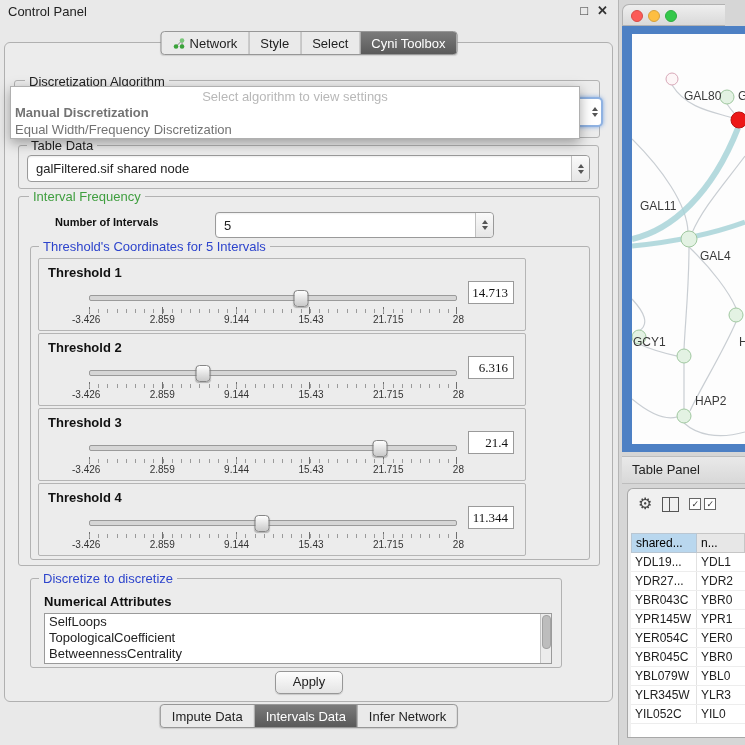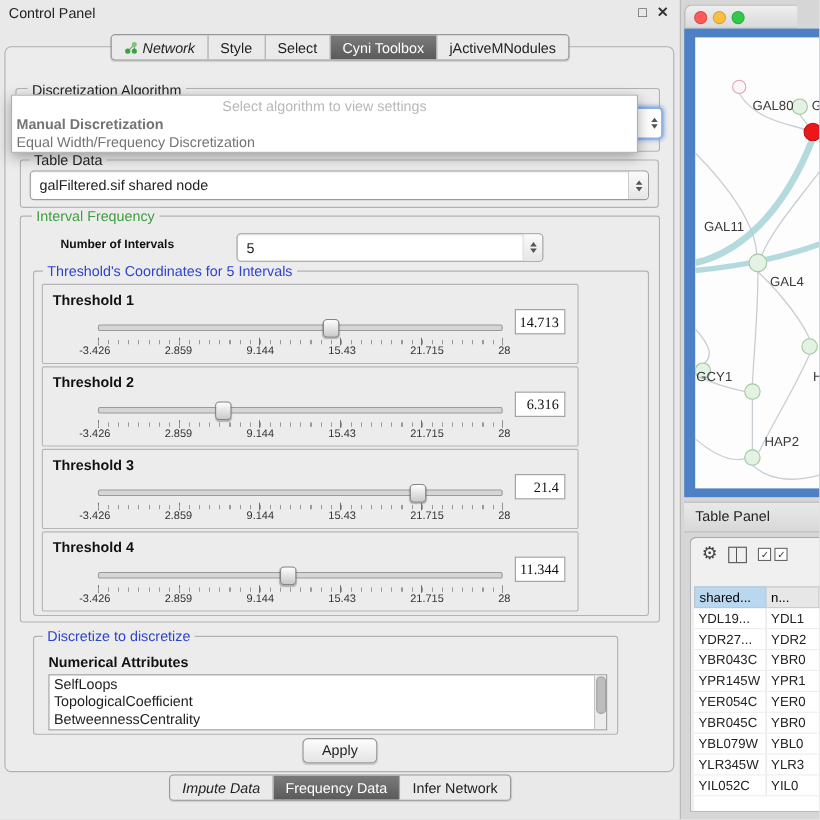--- a/index.html
+++ b/index.html
@@ -13,21 +13,21 @@
   .cp-title{position:absolute;left:8px;top:4px;}
   .cp-icons{position:absolute;right:10px;top:3px;display:flex;gap:9px;font-size:13px;color:#333;}
   .cp-icons span{cursor:default;}
   .panel-bg{position:absolute;left:4px;top:42px;width:607px;height:658px;background:#ececec;border:1px solid #b0b0b0;border-radius:6px;}
 
   
   .tabbar{position:absolute;left:50%;transform:translateX(-50%);display:flex;border:1px solid #979797;border-radius:4px;overflow:hidden;background:#eaeaea;height:22px;z-index:6;box-shadow:0 1px 1px rgba(0,0,0,0.12);}
   .tabbar-top{top:31px;}
   .tabbar-bottom{top:704px;}
   .tab{display:flex;align-items:center;gap:4px;padding:0 11px;font-size:13px;color:#222;border-left:1px solid #a8a8a8;white-space:nowrap;cursor:default;}
-  .tab:first-child{border-left:none;font-style:italic;}
+  .tab:first-child{border-left:none;}
   .tab.selected{background:linear-gradient(#7b7b7b,#5a5a5a);color:#fff;}
 
   
   .groupbox{position:absolute;border:1px solid #b2b2b2;border-radius:3px;background:transparent;}
   .legend{position:absolute;font-size:13px;background:#ececec;padding:0 4px;white-space:nowrap;}
   .legend.green{color:#3f9e3f;}
   .legend.blue{color:#2d44cc;}
   .legend.dark{color:#222;}
 
   
@@ -127,23 +127,20 @@
       </div>
       <div class="tab">
           <span>Style</span>
         </div>
       <div class="tab">
           <span>Select</span>
         </div>
       <div class="tab selected">
           <span>Cyni Toolbox</span>
         </div>
-      <div class="tab">
-          <span>jActiveMNodules</span>
-        </div>
     </div>
 
     <div class="groupbox" style="left:14px;top:80px;width:584px;height:56px;">
       <span class="legend dark" style="left:10px;top:-7px;">Discretization Algorithm</span>
     </div>
     <div class="combo-fragment">
       <span class="mini">
           <span class="tri-up"></span>
           <span class="tri-down"></span>
         </span>
@@ -279,21 +276,21 @@
         </div>
     </div>
 
     <div class="apply-btn">Apply</div>
 
     <div class="tabbar tabbar-bottom">
       <div class="tab">
           <span>Impute Data</span>
         </div>
       <div class="tab selected">
-          <span>Frequency Data</span>
+          <span>Intervals Data</span>
         </div>
       <div class="tab">
           <span>Infer Network</span>
         </div>
     </div>
   </div>
 
   <div class="net-window">
     <div class="net-titlebar">
       <span class="light red"></span>

